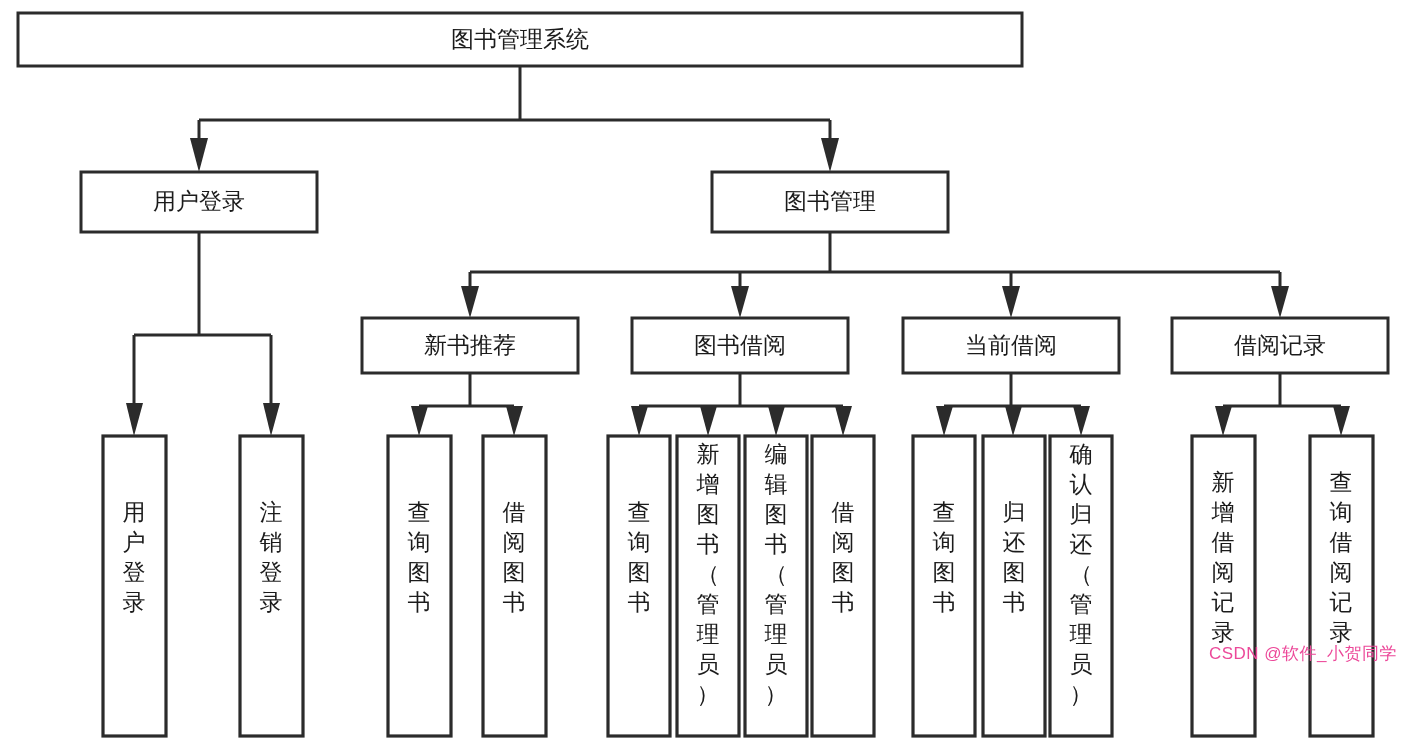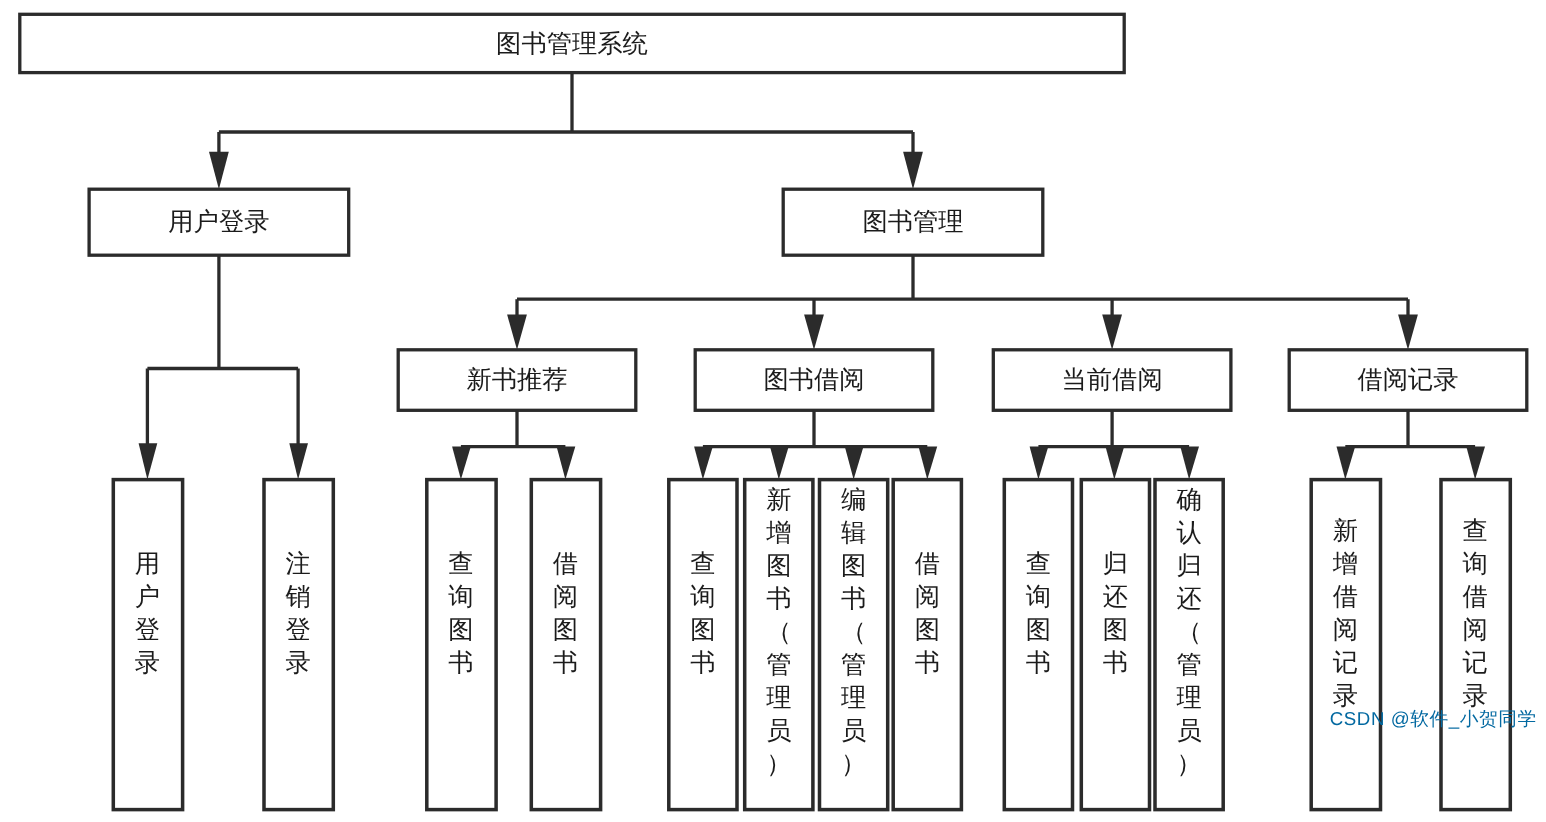--- a/index.html
+++ b/index.html
@@ -60,21 +60,21 @@
     fill: #1b1b1b;
     text-anchor: middle;
     white-space: pre;
   }
   .watermark-text {
     position: absolute;
     right: 8px;
     bottom: 6px;
     font-family: "Liberation Sans", "DejaVu Sans", sans-serif;
     font-size: 17px;
-    color: #0369a1;
+    color: #ec4899;
     letter-spacing: 0.5px;
     user-select: none;
     white-space: nowrap;
   }
 </style>
 </head>
 <body>
 
 <div id="diagram-root">
   <svg class="flow" viewBox="0 0 1405 747" xmlns="http://www.w3.org/2000/svg">

